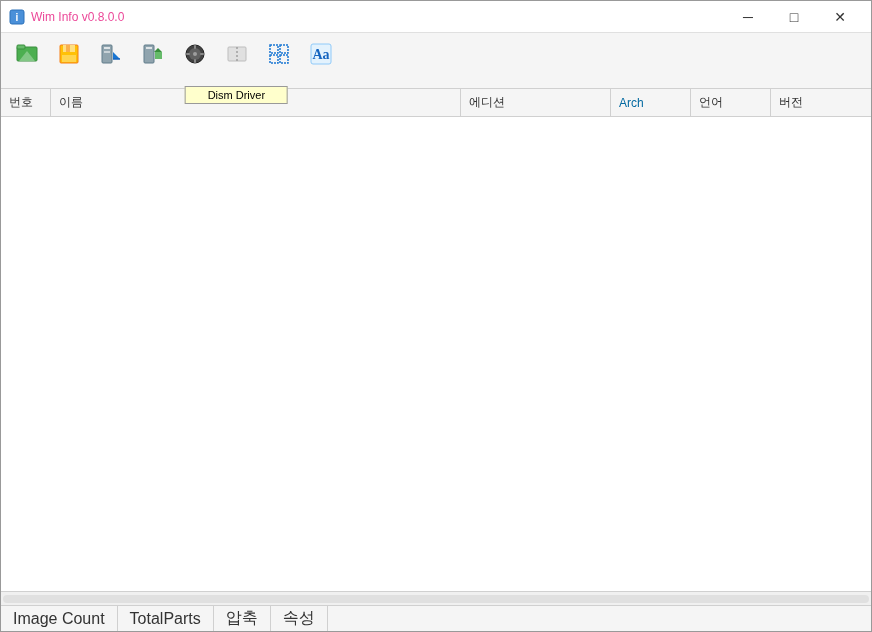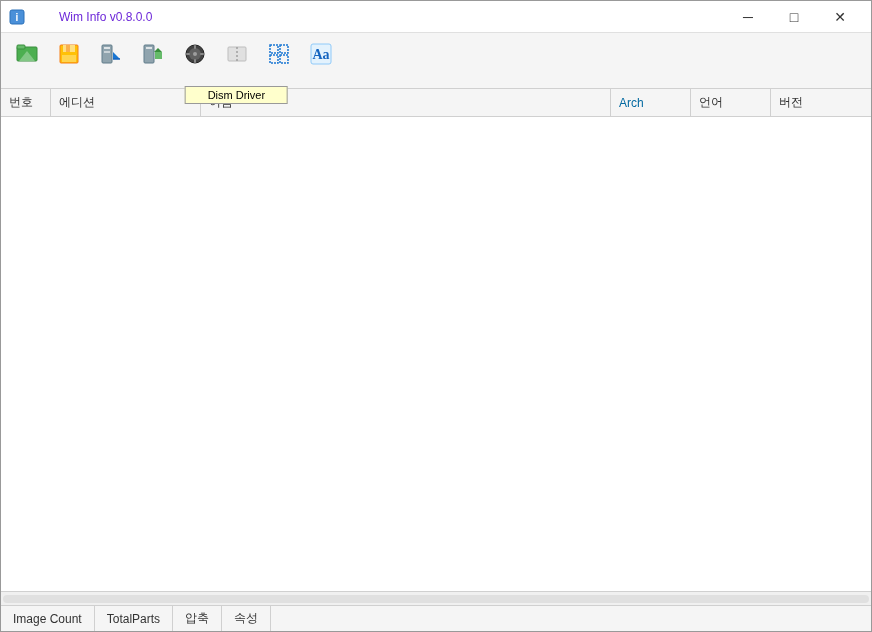--- a/index.html
+++ b/index.html
@@ -50,22 +50,21 @@
     }
 
     .title-bar-icon svg {
       width: 16px;
       height: 16px;
     }
 
     .title-bar-text {
       flex: 1;
       font-size: 12px;
-      color: #6d28d9;
-      margin-left: 28px;
+      color: #ec4899;
     }
 
     .title-bar-controls {
       display: flex;
       gap: 0;
     }
 
     .title-bar-btn {
       width: 46px;
       height: 32px;
@@ -185,21 +184,21 @@
       display: flex;
       align-items: center;
     }
 
     .status-item {
       padding: 0 12px;
       height: 100%;
       display: flex;
       align-items: center;
       border-right: 1px solid #d0d0d0;
-      font-size: 12px;
+      font-size: 16px;
       color: #333;
       cursor: pointer;
     }
   </style>
 </head>
 <body>
 
 <div class="window">
 
   <div class="title-bar">
@@ -289,22 +288,22 @@
         <rect x="2" y="2" width="20" height="20" rx="2" fill="#E3F2FD" stroke="#90CAF9" stroke-width="1"></rect>
         <text x="12" y="17" text-anchor="middle" font-size="14" font-weight="bold" fill="#1565C0" font-family="serif">Aa</text>
       </svg>
     </button>
   </div>
 
   <div class="main-content">
 
     <div class="table-header">
       <div class="table-header-cell col-num">번호</div>
+      <div class="table-header-cell col-name">이름</div>
       <div class="table-header-cell col-edition">에디션</div>
-      <div class="table-header-cell col-name">이름</div>
       <div class="table-header-cell col-arch" style="color:#0369a1;">Arch</div>
       <div class="table-header-cell col-lang">언어</div>
       <div class="table-header-cell col-version" style="border-right:none;font-family:Liberation Serif, serif;">버전</div>
     </div>
 
     <div class="table-body">
     </div>
 
     <div class="scrollbar-area">
       <div class="scrollbar-track"></div>

